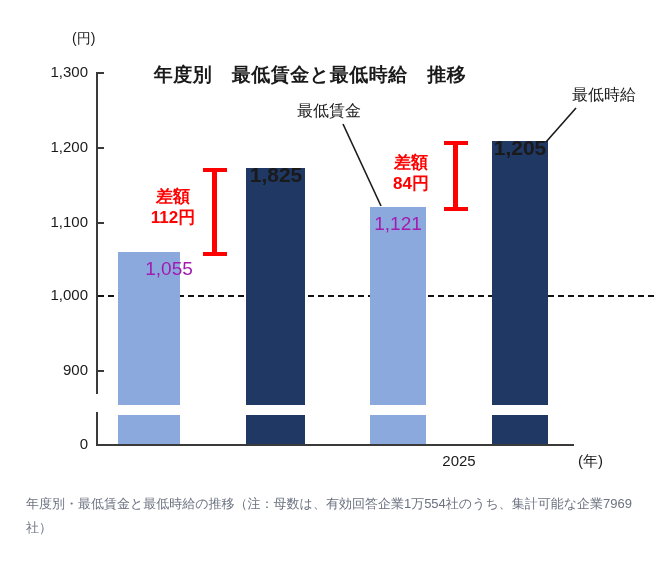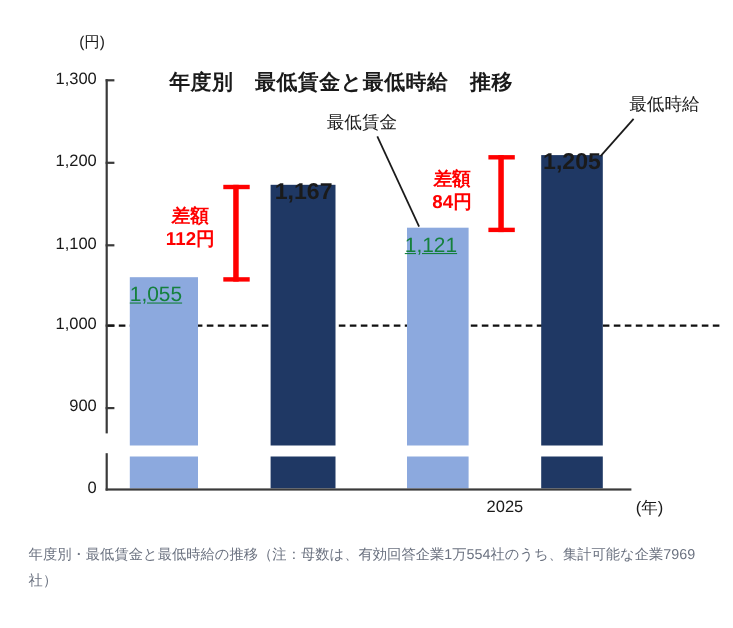--- a/index.html
+++ b/index.html
@@ -55,23 +55,22 @@
   
   #ref-line-1000{
     left:98px;top:295px;width:556px;height:0;
     border-top:2px dashed #111111;
   }
   .bar-main{position:absolute;}
   .bar-stub{position:absolute;}
 
   
   .val-inside{
-    position:absolute;font-size:19px;color:#15803d;
-    text-align:left;
-    text-decoration:underline;
+    position:absolute;font-size:19px;color:#a21caf;
+    text-align:center;
   }
   .val-above{
     position:absolute;font-size:21px;font-weight:700;color:#1a1a1a;
     text-align:center;
     margin-top:23px;
   }
 
   
   .callout-text{
     position:absolute;font-size:16px;color:#1a1a1a;white-space:nowrap;
@@ -119,25 +118,25 @@
 
   <div class="abs y-tick" style="top:370px;"></div>
   <div class="abs y-tick-label" style="top:361px;">900</div>
 
   <div class="abs y-tick-label" style="top:435px;">0</div>
 
   <div class="abs" id="ref-line-1000"></div>
 
   <div class="abs bar-main" style="left:118px;top:252px;width:62px;height:153px;background:#8CA9DE;"></div>
   <div class="abs bar-stub" style="left:118px;top:415px;width:62px;height:29px;background:#8CA9DE;"></div>
-  <div class="val-inside" style="left:118px;top:258px;width:62px;">1,055</div>
+  <div class="val-inside" style="left:118px;top:258px;width:62px;padding-left:20px;">1,055</div>
 
   <div class="abs bar-main" style="left:246px;top:168px;width:59px;height:237px;background:#1F3864;"></div>
   <div class="abs bar-stub" style="left:246px;top:415px;width:59px;height:29px;background:#1F3864;"></div>
-  <div class="val-above" style="left:231px;top:140px;width:90px;">1,167</div>
+  <div class="val-above" style="left:231px;top:140px;width:90px;">1,825</div>
 
   <div class="abs bar-main" style="left:370px;top:207px;width:56px;height:198px;background:#8CA9DE;"></div>
   <div class="abs bar-stub" style="left:370px;top:415px;width:56px;height:29px;background:#8CA9DE;"></div>
   <div class="val-inside" style="left:368px;top:213px;width:60px;">1,121</div>
 
   <div class="abs bar-main" style="left:492px;top:141px;width:56px;height:264px;background:#1F3864;"></div>
   <div class="abs bar-stub" style="left:492px;top:415px;width:56px;height:29px;background:#1F3864;"></div>
   <div class="val-above" style="left:475px;top:113px;width:90px;">1,205</div>
 
   <div class="abs" id="x-axis-line"></div>

